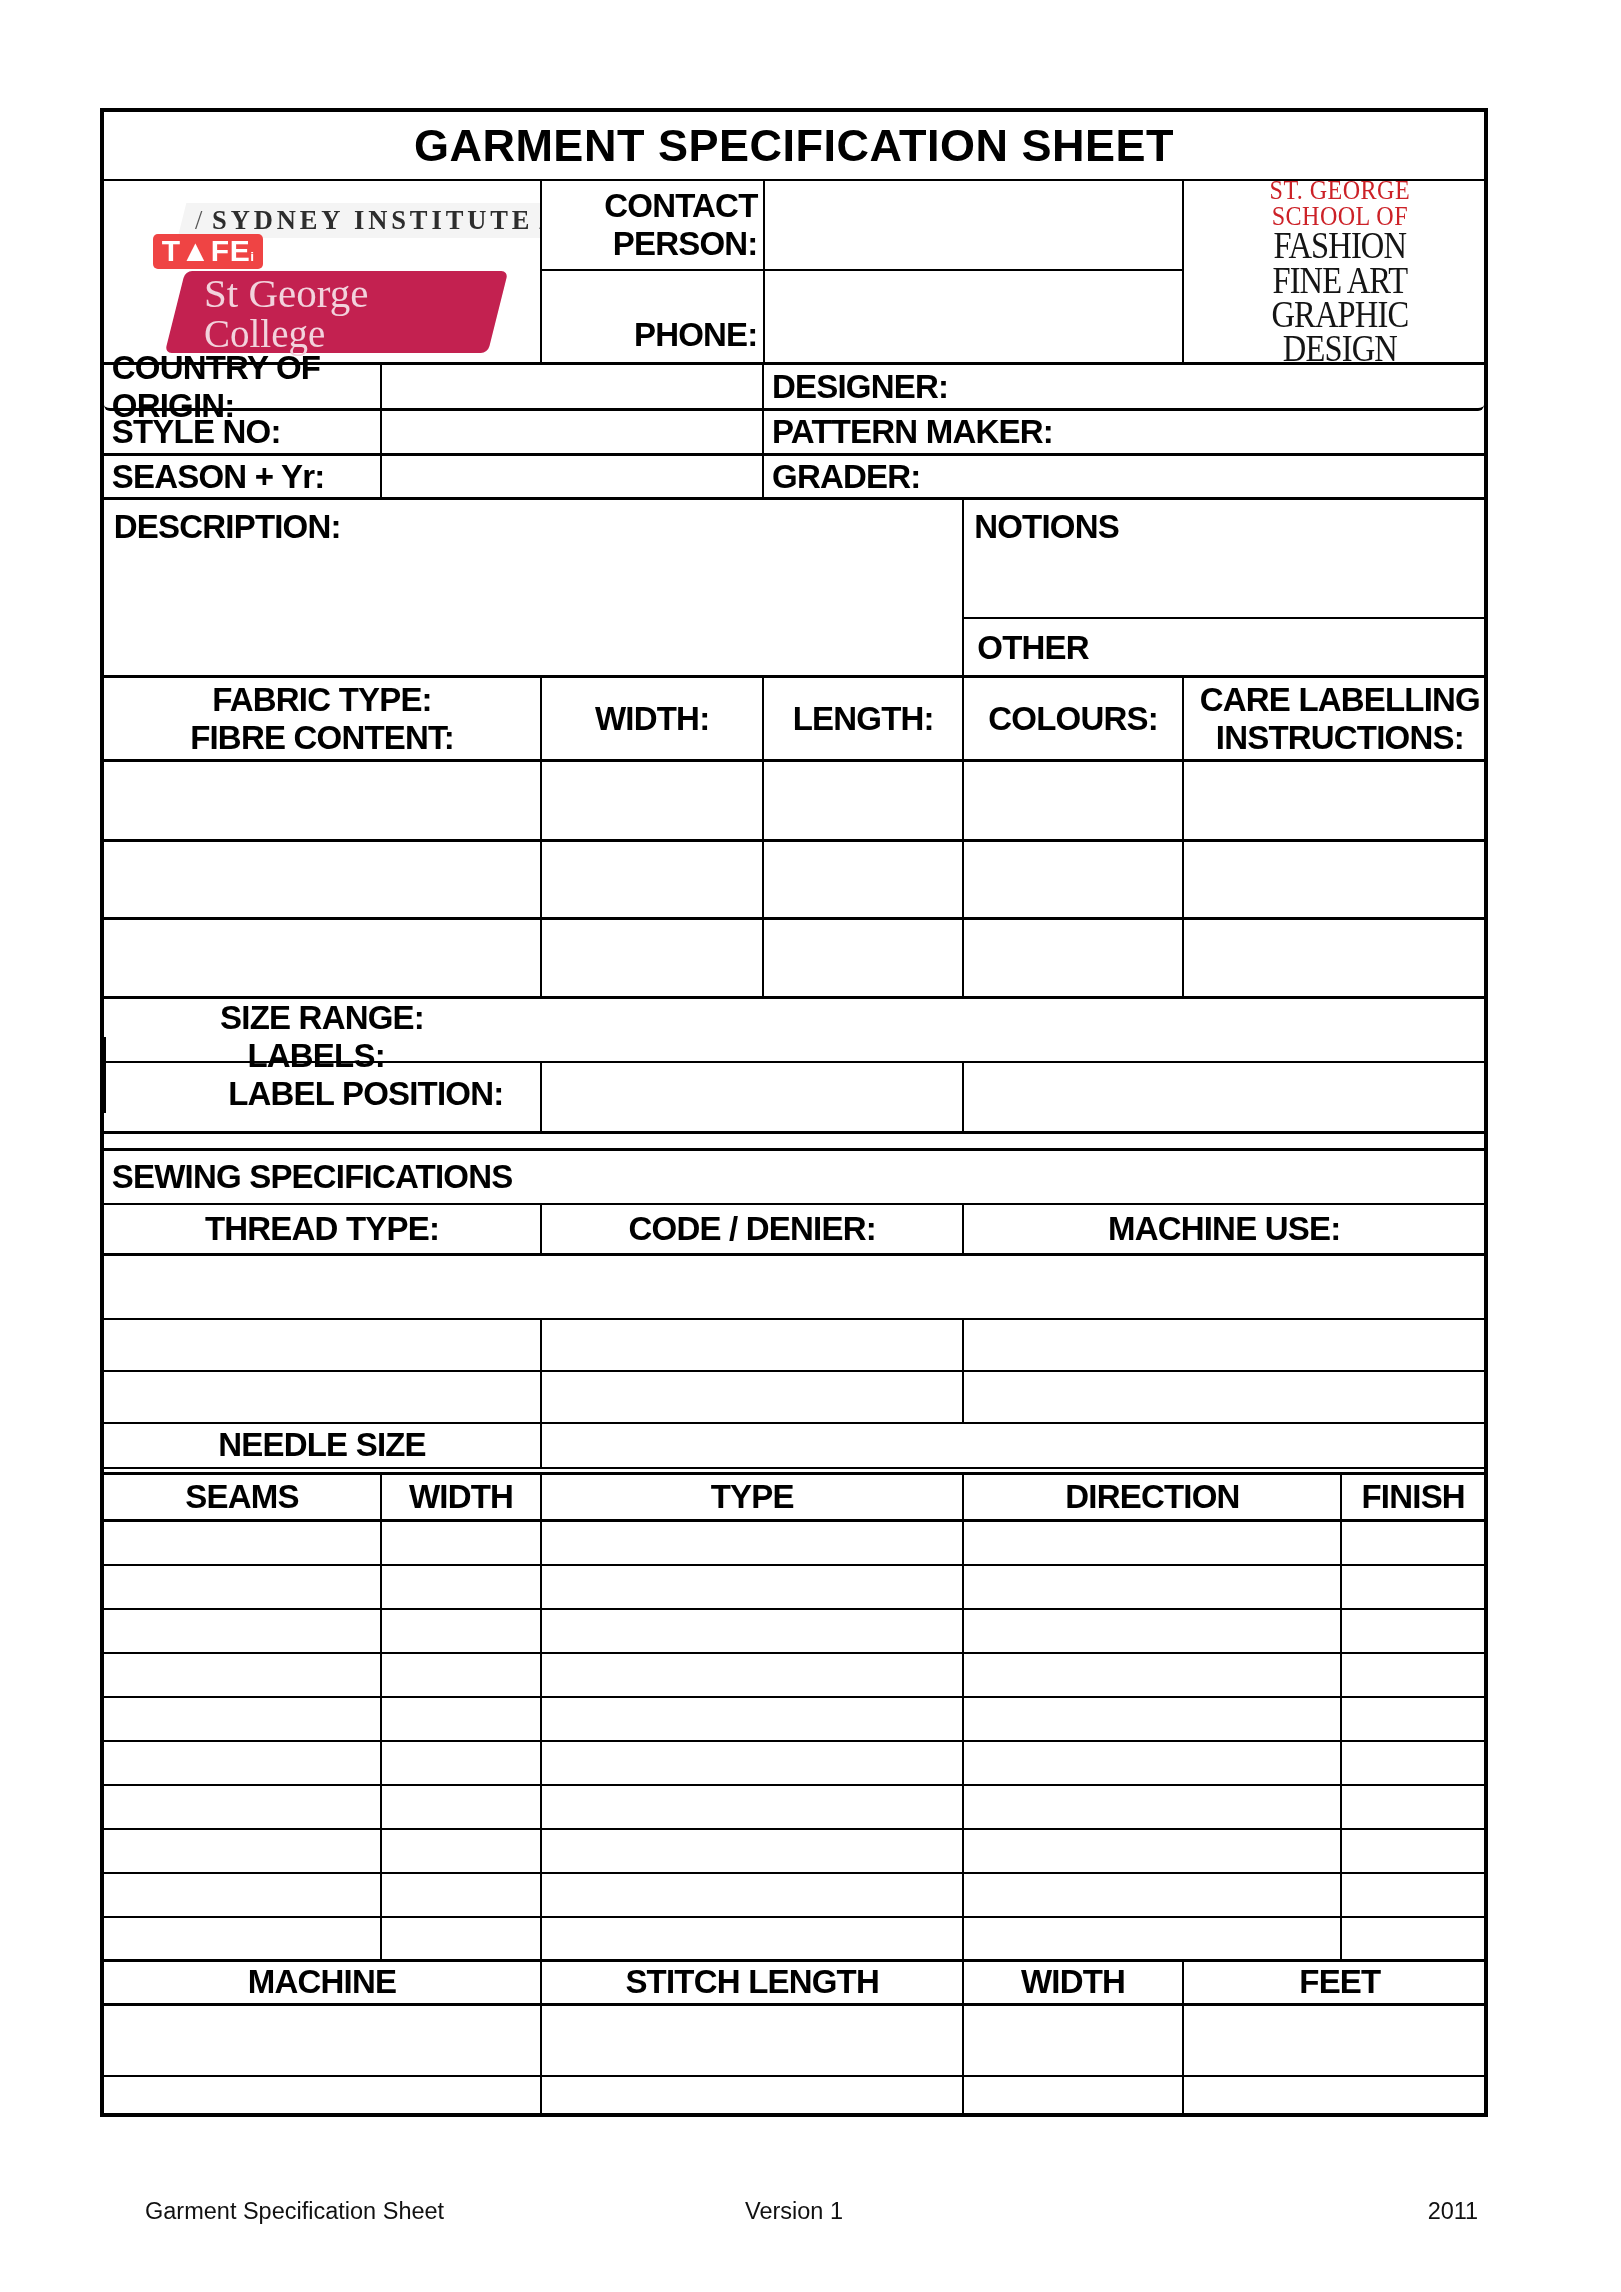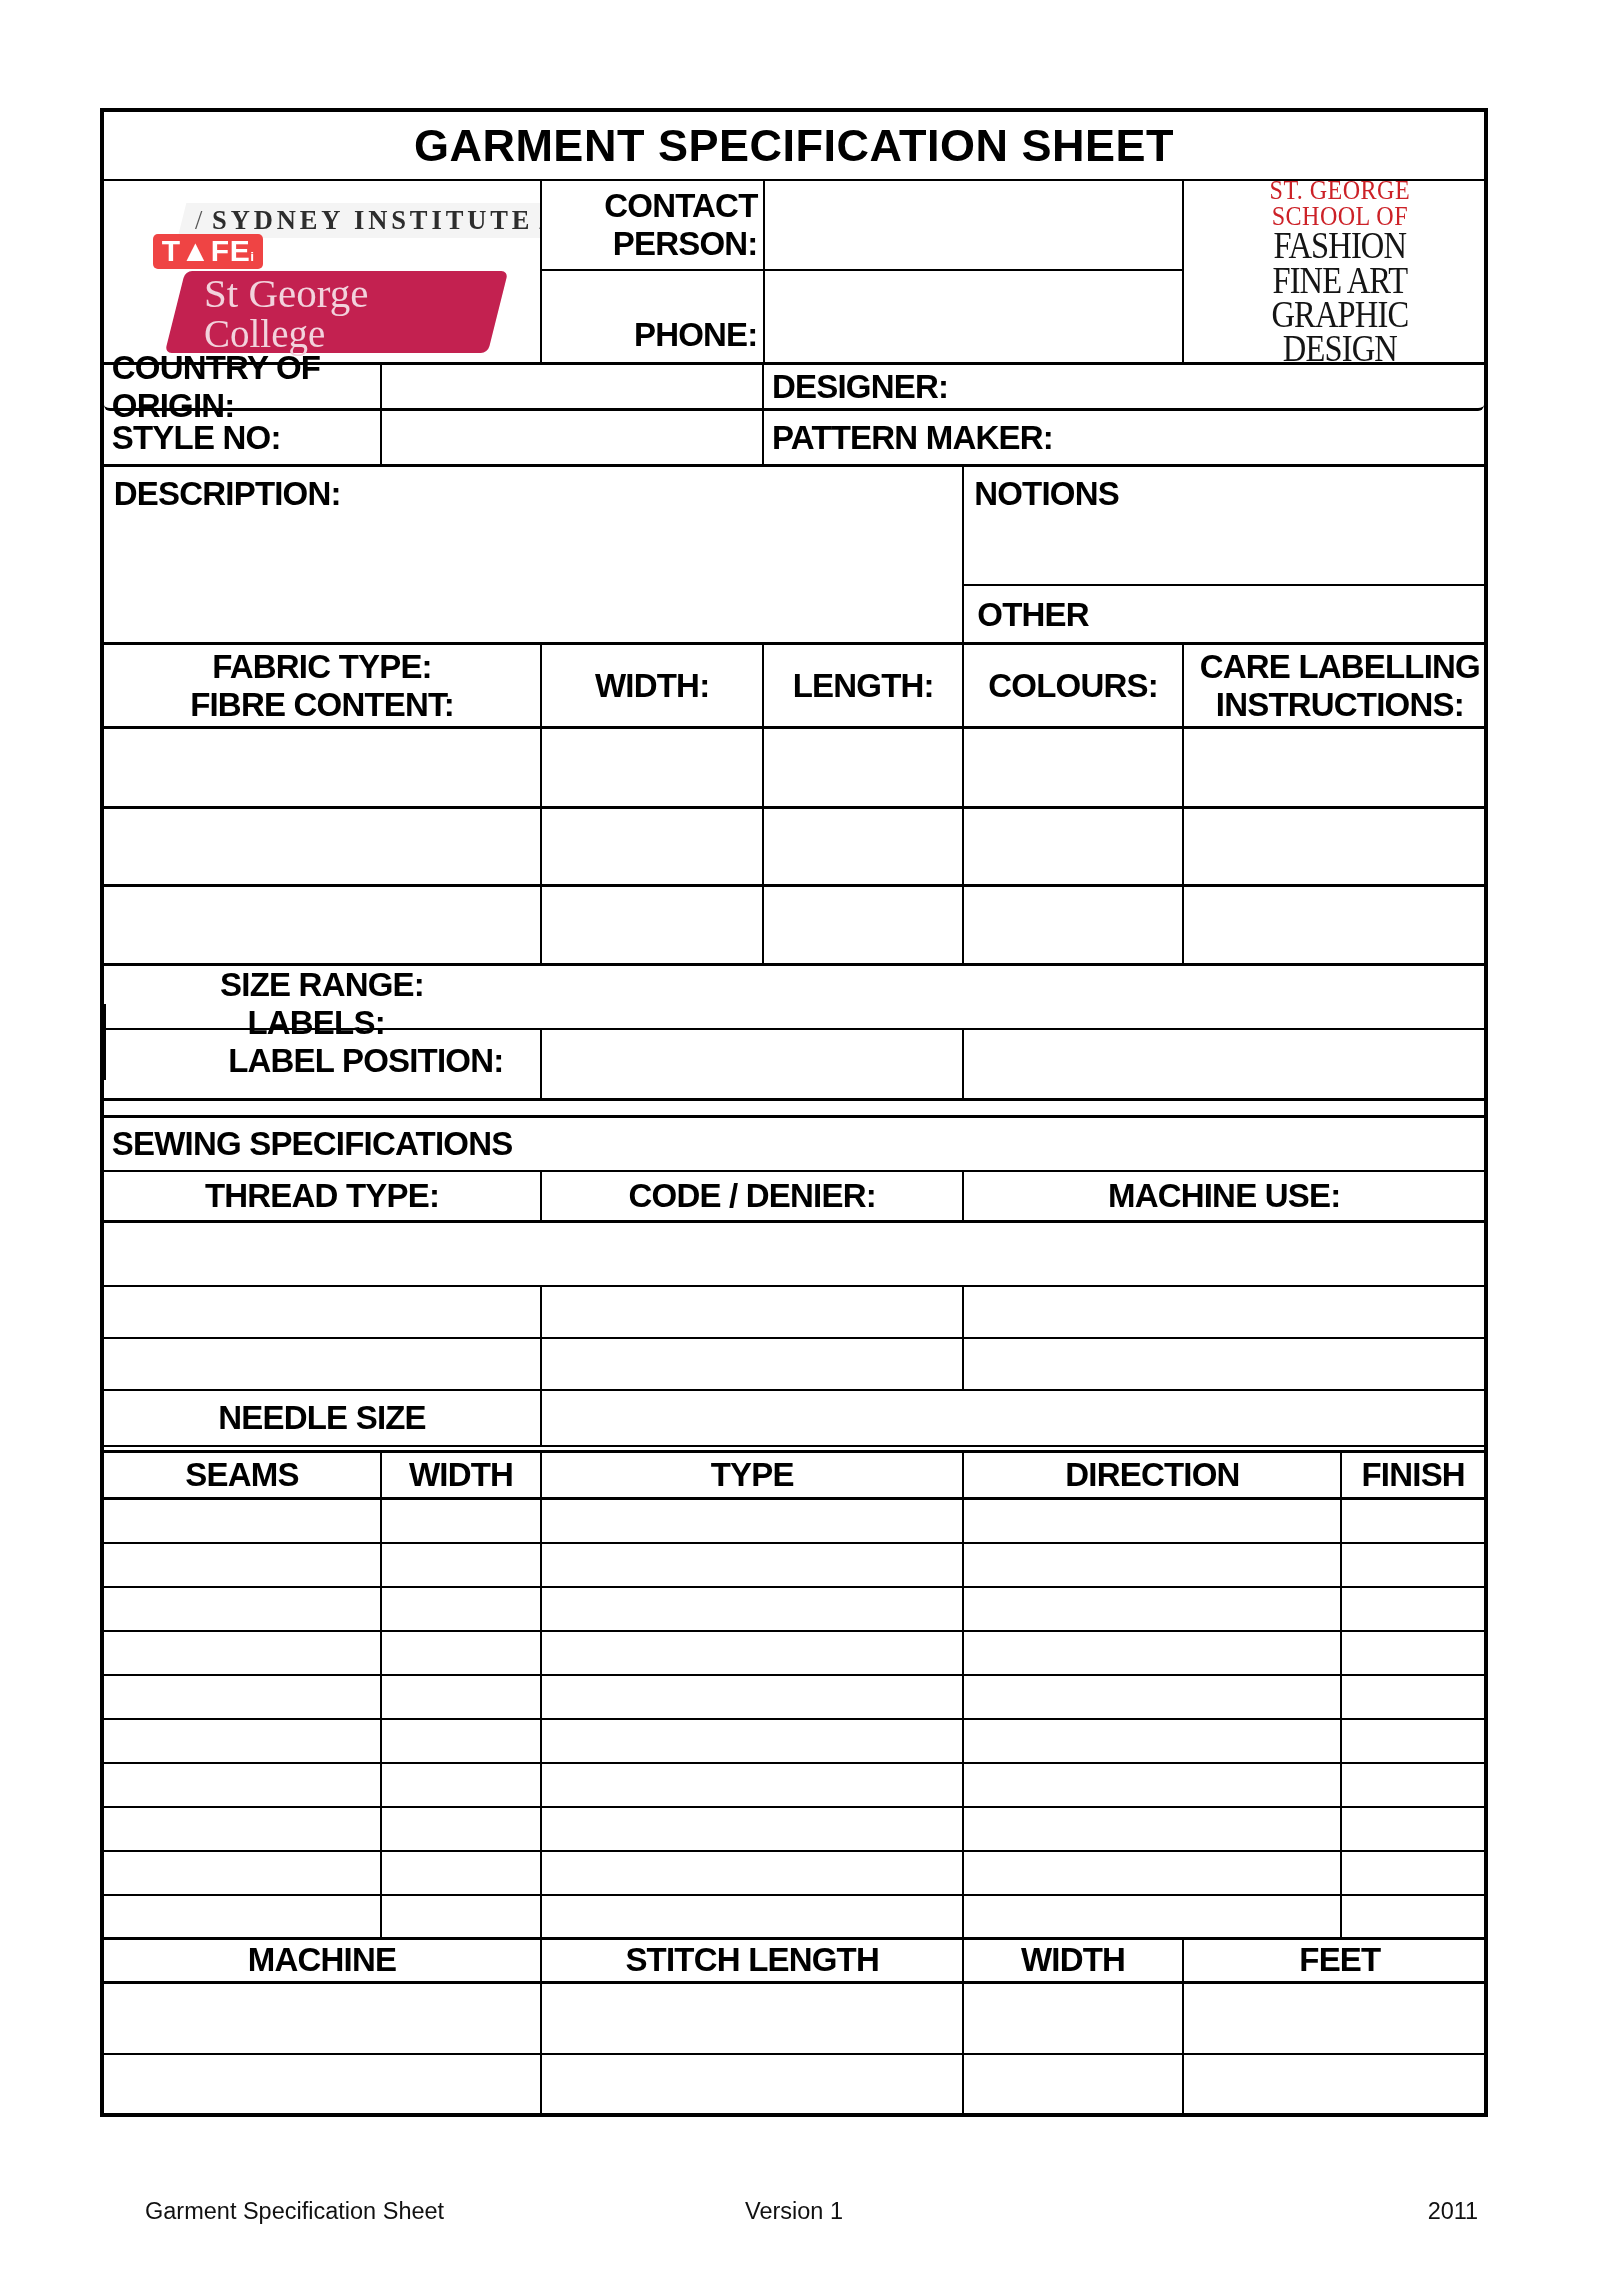--- a/index.html
+++ b/index.html
@@ -13,21 +13,21 @@
   .bb0{border-bottom:none;}
   .c{box-sizing:border-box;border-left:2px solid #000;position:relative;}
   .c:first-child{border-left:none;}
   
   .w20{width:20%;}.w104{width:10.4%;}.w116{width:11.6%;}.w145{width:14.5%;}
   .w159{width:15.9%;}.w161{width:16.1%;}.w219{width:21.9%;padding-left:12px;}.w274{width:27.4%;}
   .w277{width:27.7%;}.w306{width:30.6%;}.w316{width:31.6%;}.w378{width:37.8%;}
   .w465{width:46.5%;}.w523{width:52.3%;}.w622{width:62.2%;}.w684{width:68.4%;}
   .w100{width:100%;}
   
-  .h70{height:69px;}.h188{height:184px;}.h47{height:46px;border-radius:6px;}.h46{height:56px;}
+  .h70{height:69px;}.h188{height:184px;}.h47{height:46px;border-radius:6px;}.h46{height:45px;}
   .h45{height:44px;}.h182{height:178px;}.h86{height:84px;}.h82{height:80px;}
   .h80{height:78px;}.h81{height:79px;}.h51{height:64px;flex-direction:column;}.h72{height:71px;}
   .h17{height:16.7px;}.h55{height:54px;}.h52{height:51px;}.h53{height:52px;}
   .h6{height:5.9px;}.h48{height:47px;}.hseam{height:44px;}.h62{height:61px;}
   
   .lbl{font-weight:bold;font-size:33px;letter-spacing:-0.8px;line-height:1.15;}
   .title-bar{align-items:center;justify-content:center;}
   .title-text{font-weight:bold;font-size:45px;letter-spacing:0.5px;}
   .left-lbl{display:flex;align-items:center;padding-left:7.8px;}
   .ctr{display:flex;align-items:center;justify-content:center;text-align:center;}
@@ -120,20 +120,25 @@
     <div class="r h47 bb4">
       <div class="c w20 lbl left-lbl">COUNTRY OF ORIGIN:</div>
       <div class="c w277"></div>
       <div class="c w523 lbl left-lbl">DESIGNER:</div>
     </div>
     <div class="r h46 bb4">
       <div class="c w20 lbl left-lbl">STYLE NO:</div>
       <div class="c w277"></div>
       <div class="c w523 lbl left-lbl">PATTERN MAKER:</div>
     </div>
+    <div class="r h45 bb4">
+      <div class="c w20 lbl left-lbl">SEASON + Yr:</div>
+      <div class="c w277"></div>
+      <div class="c w523 lbl left-lbl">GRADER:</div>
+    </div>
 
     <div class="r h182 bb4">
       <div class="c w622 lbl top-left">DESCRIPTION:</div>
       <div class="c w378" style="border-left-width:2.9px;">
         <div class="lbl top-left" style="height:119px;box-sizing:border-box;border-bottom:2.9px solid #000;">NOTIONS</div>
         <div class="lbl" style="height:57px;display:flex;align-items:center;padding-left:13px;">OTHER</div>
       </div>
     </div>
 
     <div class="r h86 bb4">

